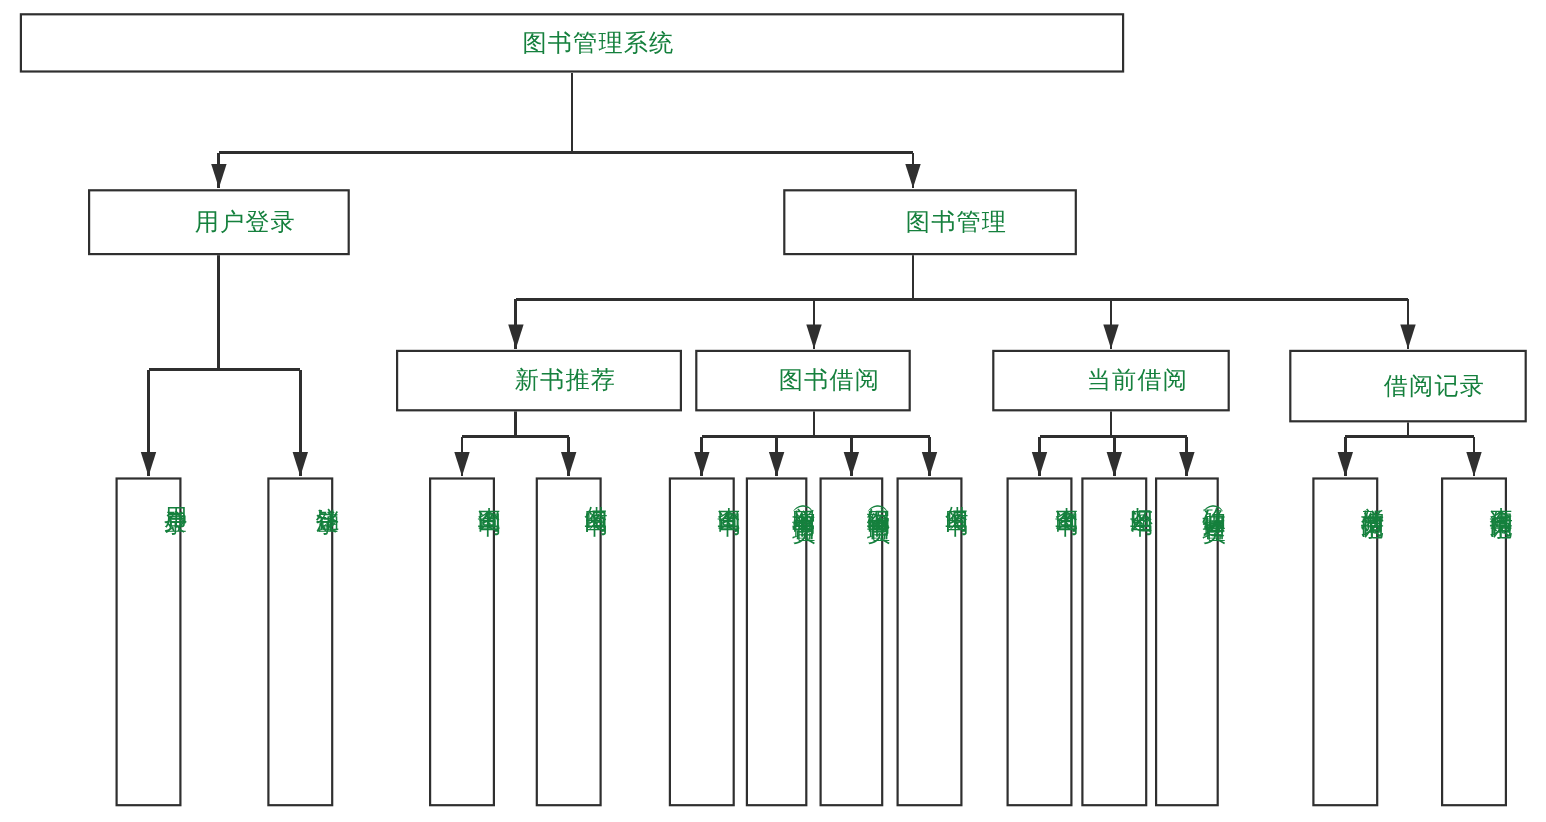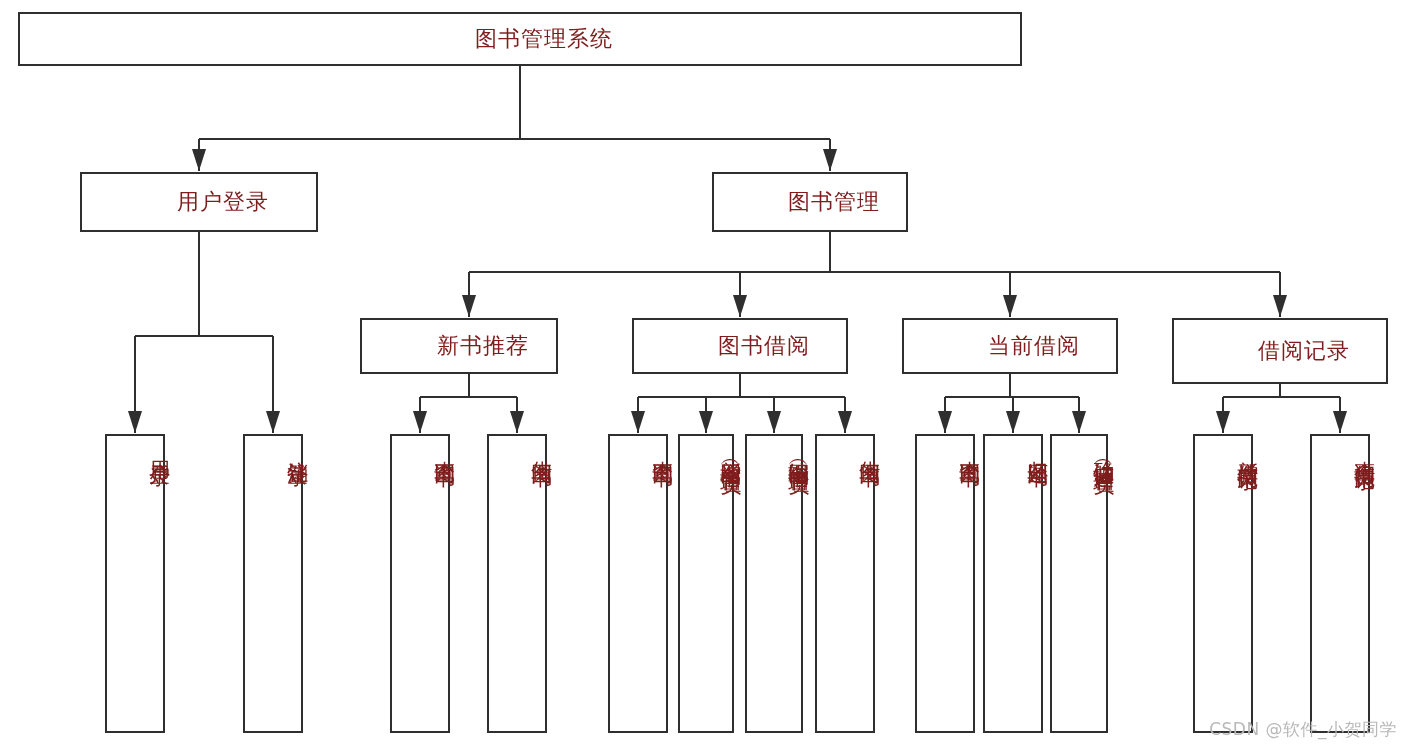--- a/index.html
+++ b/index.html
@@ -24,21 +24,21 @@
     pointer-events: none;
   }
   .node {
     position: absolute;
     box-sizing: border-box;
     border: 2.5px solid #2f2f2f;
     background: #ffffff;
     display: flex;
     align-items: center;
     justify-content: center;
-    color: #7f1d1d;
+    color: #15803d;
     padding-left: 48px;
   }
   .node.horiz {
     font-size: 22px;
     letter-spacing: 1px;
   }
   .node.vert {
     align-items: flex-start;
     justify-content: center;
     padding-top: 8px;
@@ -119,27 +119,27 @@
       <line x1="1340" y1="397" x2="1340" y2="433" stroke="#2f2f2f" stroke-width="2.6" shape-rendering="crispEdges"></line>
       <polygon points="1333,411 1347,411 1340,433" fill="#2f2f2f"></polygon>
     </svg>
   <div id="nodes-layer">
       <div class="node horiz" style="left: 18px; top: 12px; width: 1004px; height: 54px;">
         <span>图书管理系统</span>
       </div>
       <div class="node horiz" style="left: 80px; top: 172px; width: 238px; height: 60px;">
         <span>用户登录</span>
       </div>
-      <div class="node horiz" style="left: 712px; top: 172px; width: 196px; height: 60px;">
+      <div class="node horiz" style="left: 712px; top: 172px; width: 267px; height: 60px;">
         <span>图书管理</span>
       </div>
-      <div class="node horiz" style="left: 360px; top: 318px; width: 198px; height: 56px; text-align: center;">
+      <div class="node horiz" style="left: 360px; top: 318px; width: 260px; height: 56px; text-align: center;">
         <span>新书推荐</span>
       </div>
-      <div class="node horiz" style="left: 632px; top: 318px; width: 216px; height: 56px; font-family: Liberation Mono, monospace;">
+      <div class="node horiz" style="left: 632px; top: 318px; width: 196px; height: 56px; font-family: Liberation Mono, monospace;">
         <span>图书借阅</span>
       </div>
       <div class="node horiz" style="left: 902px; top: 318px; width: 216px; height: 56px; justify-content: center;">
         <span>当前借阅</span>
       </div>
       <div class="node horiz" style="left: 1172px; top: 318px; width: 216px; height: 66px;">
         <span>借阅记录</span>
       </div>
       <div class="node vert" style="left: 105px; top: 434px; width: 60px; height: 299px;">
         <span class="vtext">用户登录</span>
@@ -174,14 +174,13 @@
       <div class="node vert" style="left: 1050px; top: 434px; width: 58px; height: 299px;">
         <span class="vtext">确认归还（管理员）</span>
       </div>
       <div class="node vert" style="left: 1193px; top: 434px; width: 60px; height: 299px;">
         <span class="vtext">新增借阅记录</span>
       </div>
       <div class="node vert" style="left: 1310px; top: 434px; width: 60px; height: 299px;">
         <span class="vtext">查询借阅记录</span>
       </div>
     </div>
-  <div class="watermark">CSDN @软件_小贺同学</div>
 </div>
 
 </body></html>

